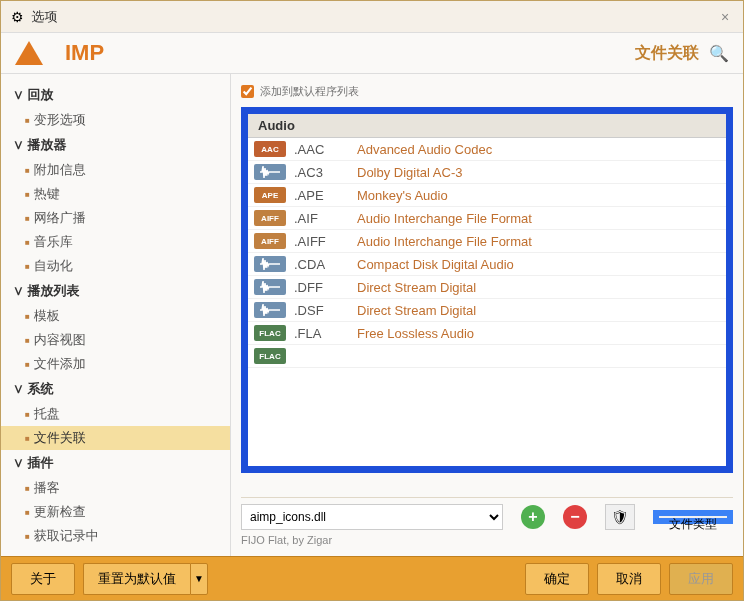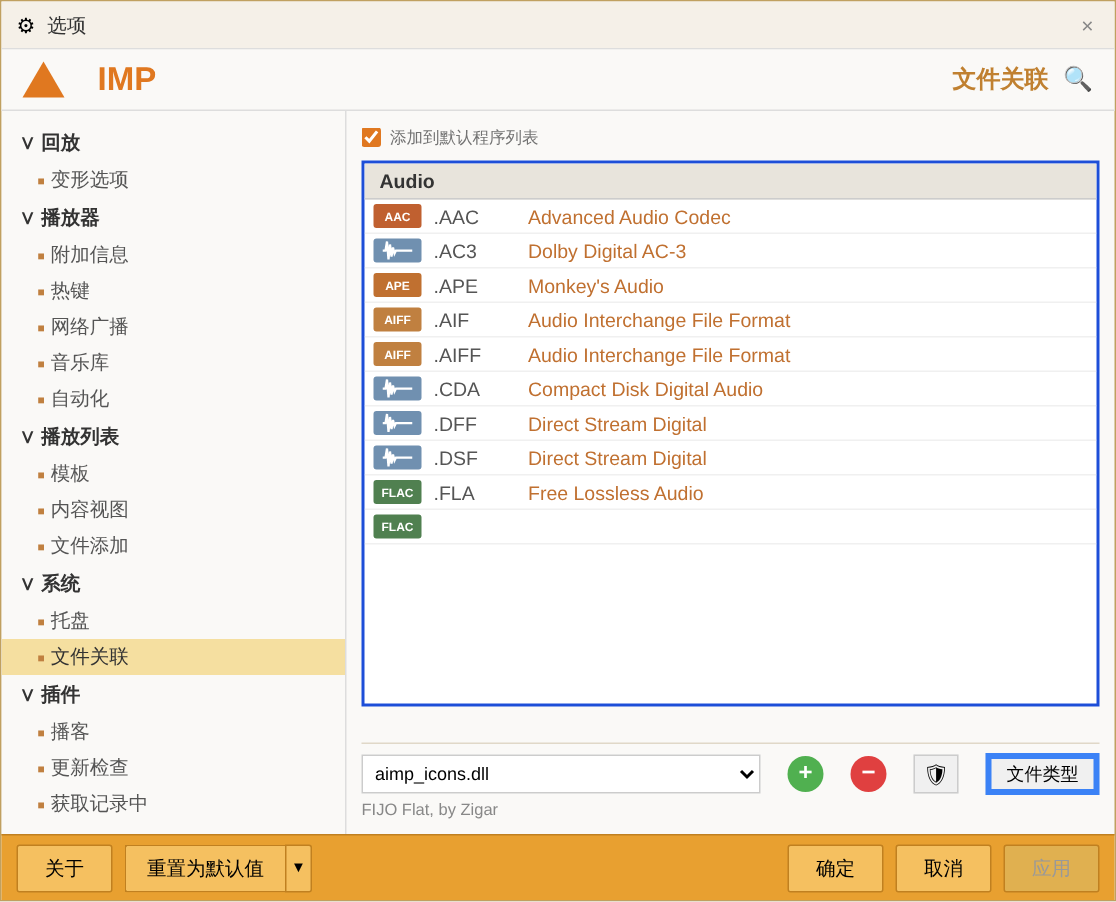--- a/index.html
+++ b/index.html
@@ -99,21 +99,21 @@
     }
     .checkbox-row input[type=checkbox] {
       accent-color: #e07820;
     }
     .checkbox-label {
       font-size: 11px;
       color: #737373;
     }
     .file-list-container {
       flex: 1;
-      border: 2px solid #1d4ed8;
+      border: 7px solid #1d4ed8;
       background: white;
       overflow: hidden;
       display: flex;
       flex-direction: column;
     }
     .list-header {
       background: #e8e4dc;
       padding: 4px 10px;
       font-size: 13px;
       font-weight: bold;
@@ -189,23 +189,23 @@
       height: 26px;
       border: 1px solid #ccc;
       background: #f0f0f0;
       cursor: pointer;
       display: flex;
       align-items: center;
       justify-content: center;
       font-size: 14px;
     }
     .filetype-btn {
-      height: 28px;
+      height: 14px;
       padding: 0 10px;
-      border: 4px solid #3b82f6;
+      border: 6px solid #3b82f6;
       background: #f0f0f0;
       cursor: pointer;
       font-size: 12px;
     }
     .credit-text {
       font-size: 11px;
       color: #888;
       margin-top: 4px;
     }
     .footer {

